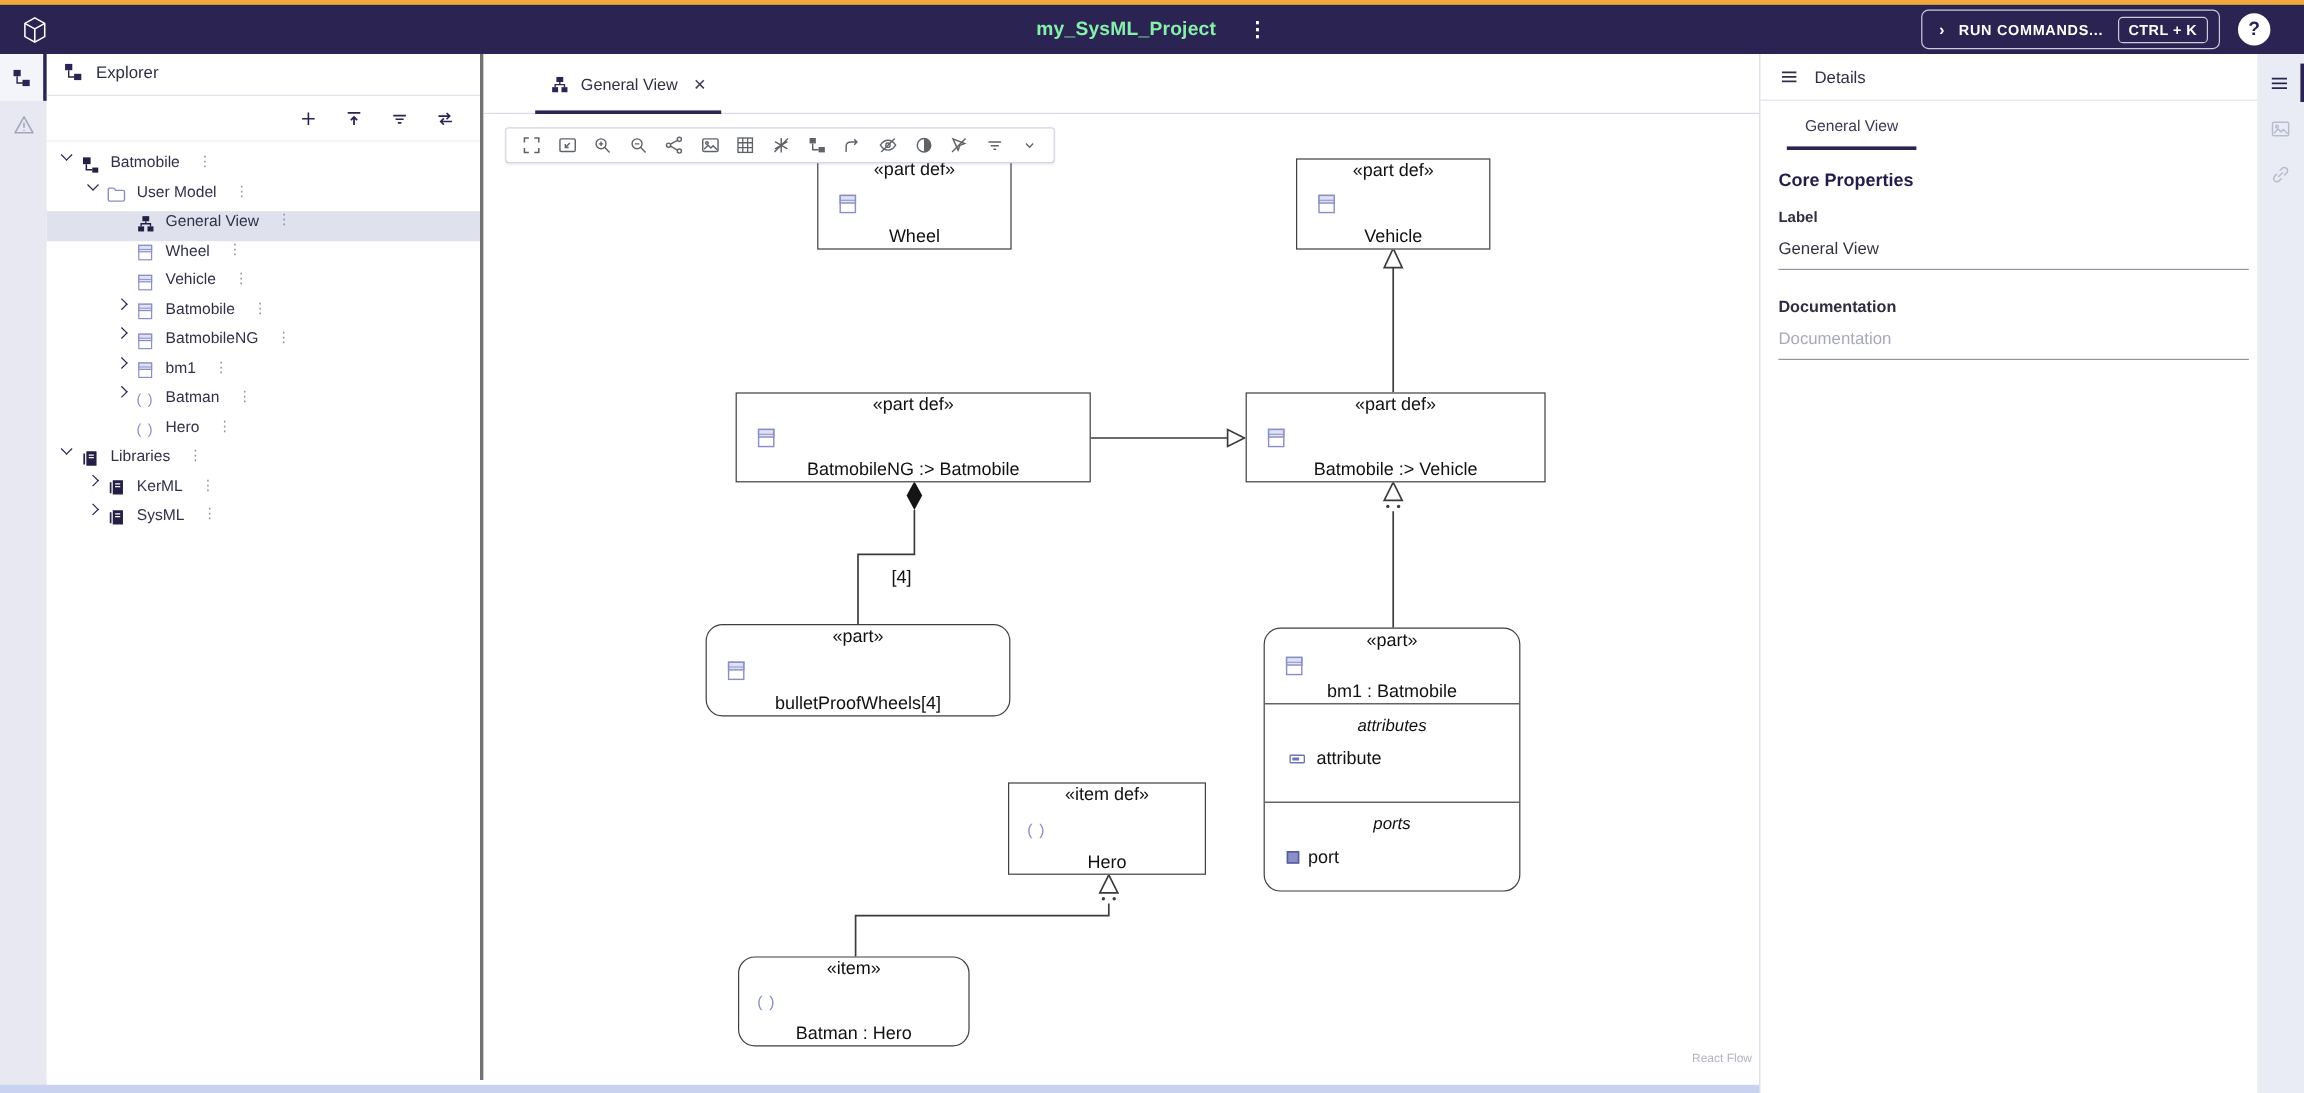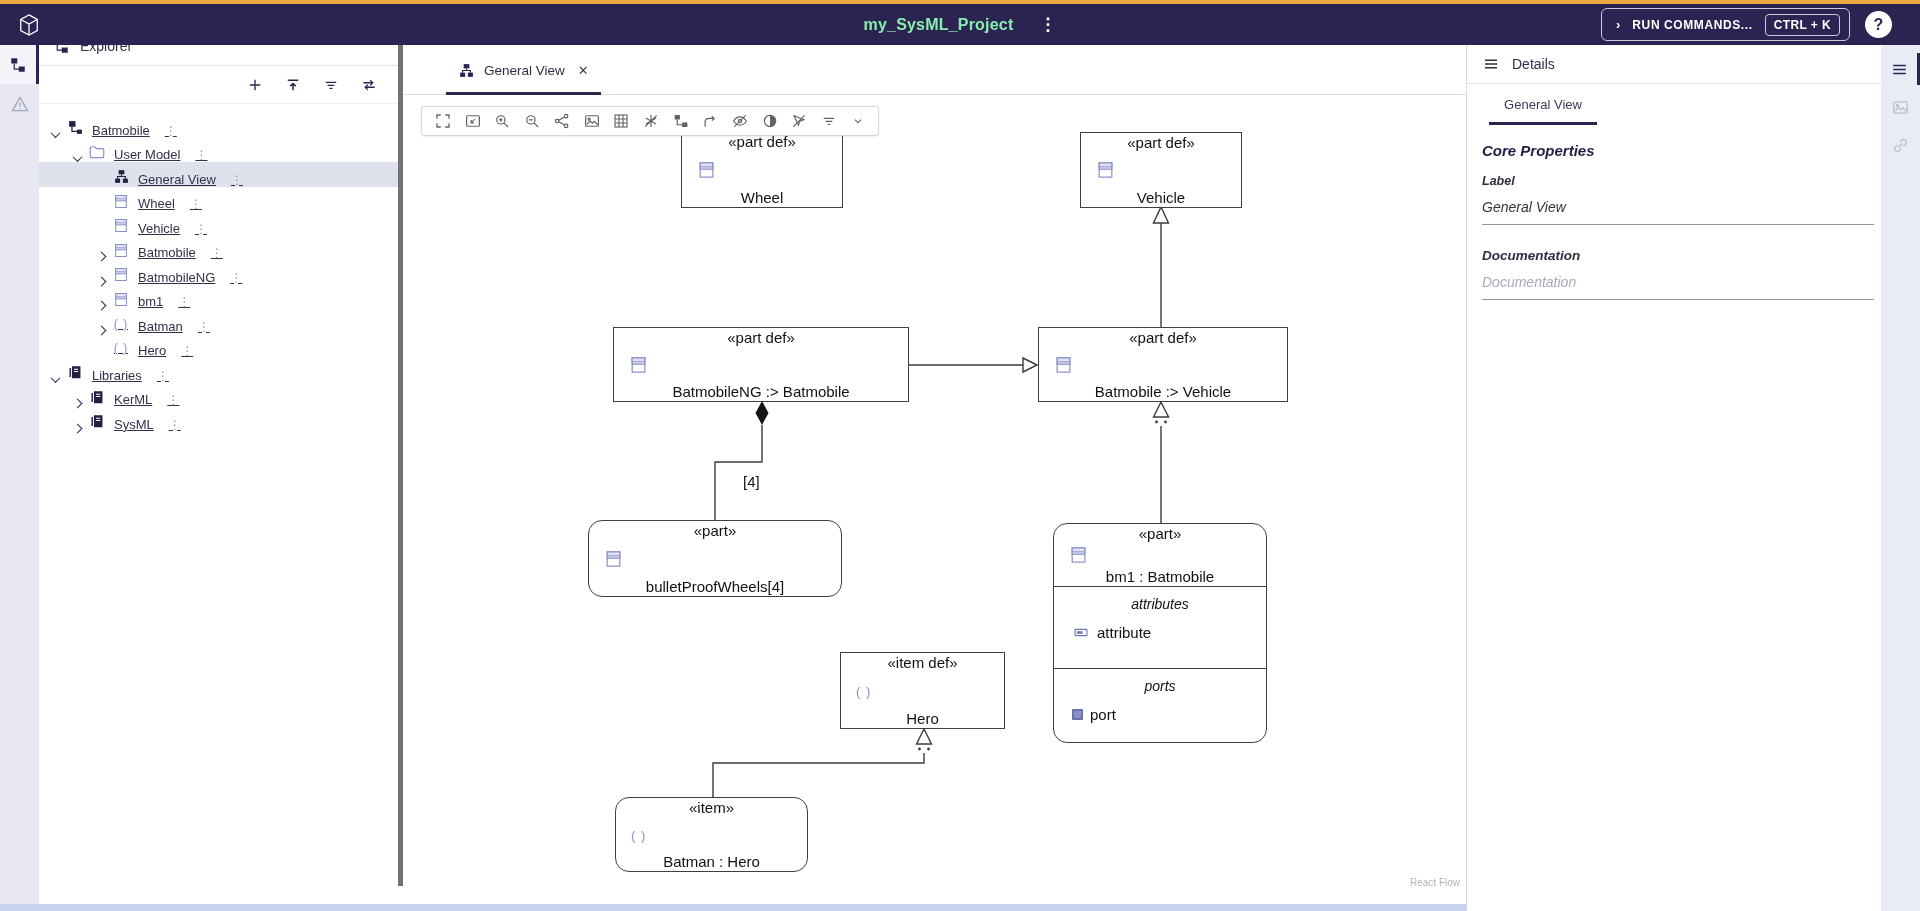--- a/index.html
+++ b/index.html
@@ -27,31 +27,31 @@
   .help-btn { position:absolute; right:28px; width:27px; height:27px; border-radius:50%;
               background:#fff; color:#2b2452; font-weight:bold; font-size:16px;
               display:flex; align-items:center; justify-content:center; cursor:pointer; }
 
   
   .lstrip { position:absolute; left:0; top:45px; width:39px; height:866px; background:#e7e8f1; }
   .lstrip .cell { height:39px; display:flex; align-items:center; justify-content:center; }
   .lstrip .cell.active { background:#f4f5fa; border-right:3px solid #2b2452; }
 
   
-  .explorer { position:absolute; left:39px; top:27px; width:364px; height:859px;
-              background:#fff; border-right:5px solid #737373; }
+  .explorer { position:absolute; left:39px; top:41px; width:364px; height:859px;
+              background:#fff; border-right:3px solid #737373; }
   .exp-header { height:39px; display:flex; align-items:center; gap:10px;
                 padding-left:13px; border-bottom:1px solid #e2e3ec;
                 font-size:14px; color:#2f2f45; }
   .exp-toolbar { height:38px; display:flex; align-items:center; justify-content:flex-end;
                  gap:20px; padding-right:20px; border-bottom:1px solid #edeef4; }
   .exp-toolbar .tbtn { color:#2b2452; cursor:pointer; }
   .tree { padding-top:9px; }
-  .trow { height:24.5px; display:flex; align-items:flex-end; font-size:13px;
-          color:#31314a; cursor:pointer; white-space:nowrap;text-decoration:underline; }
+  .trow { height:24.5px; display:flex; align-items:flex-start; font-size:13px;
+          color:#31314a; cursor:pointer; white-space:nowrap; }
   .trow.selected { background:#dfe1ec; }
   .lv0 { padding-left:6px; } .lv1 { padding-left:28px; } .lv2 { padding-left:52px; }
   .chev-slot { width:20px; flex:none; display:flex; align-items:center; justify-content:center; }
   .chev { width:7px; height:7px; border-right:1.8px solid #2b2452;
           border-bottom:1.8px solid #2b2452; }
   .chev.down { transform:rotate(45deg) translate(-1px,-1px); }
   .chev.right { transform:rotate(-45deg); }
   .ticon { width:20px; height:20px; margin-right:7px; flex:none;
            display:flex; align-items:center; justify-content:center; }
   .parens { color:#8a8fc7; font-size:12px; letter-spacing:1px; }
@@ -94,21 +94,21 @@
   .hscroll { position:absolute; left:0; top:904px; width:1466px; height:7px;
              background:#c9d2ef; z-index:10; }
 
   
   .details { position:absolute; left:1466px; top:45px; width:415px; height:866px;
              background:#fff; border-left:1px solid #d8d9e4; }
   .d-header { height:39px; border-bottom:1px solid #e2e3ec; display:flex; align-items:center;
               gap:12px; padding-left:15px; font-size:14px; color:#2f2f45; }
   .d-tab { margin:13px 0 0 22px; width:108px; text-align:center; font-size:13px;
            color:#3a3a55; padding-bottom:10px; border-bottom:3px solid #2b2452; cursor:pointer; }
-  .d-body { padding:17px 7px 0 15px;font-style:italic; }
+  .d-body { padding:17px 7px 0 15px; }
   .d-section-h { font-size:15px; font-weight:bold; color:#231d4a; margin-bottom:15px; }
   .fld-label { font-size:12.5px; font-weight:bold; color:#2e2e40; margin-bottom:11px; }
   .fld-value { font-size:14px; color:#34343f; padding-bottom:9px;
                border-bottom:1px solid #9495a3; margin-bottom:23px; cursor:text; }
   .fld-value.ph { color:#a7a9bb; }
 
   
   .rstrip { position:absolute; left:1881px; top:45px; width:39px; height:866px;
             background:#eaecf5; display:flex; flex-direction:column; align-items:center;
             padding-top:8px; gap:6px; }

